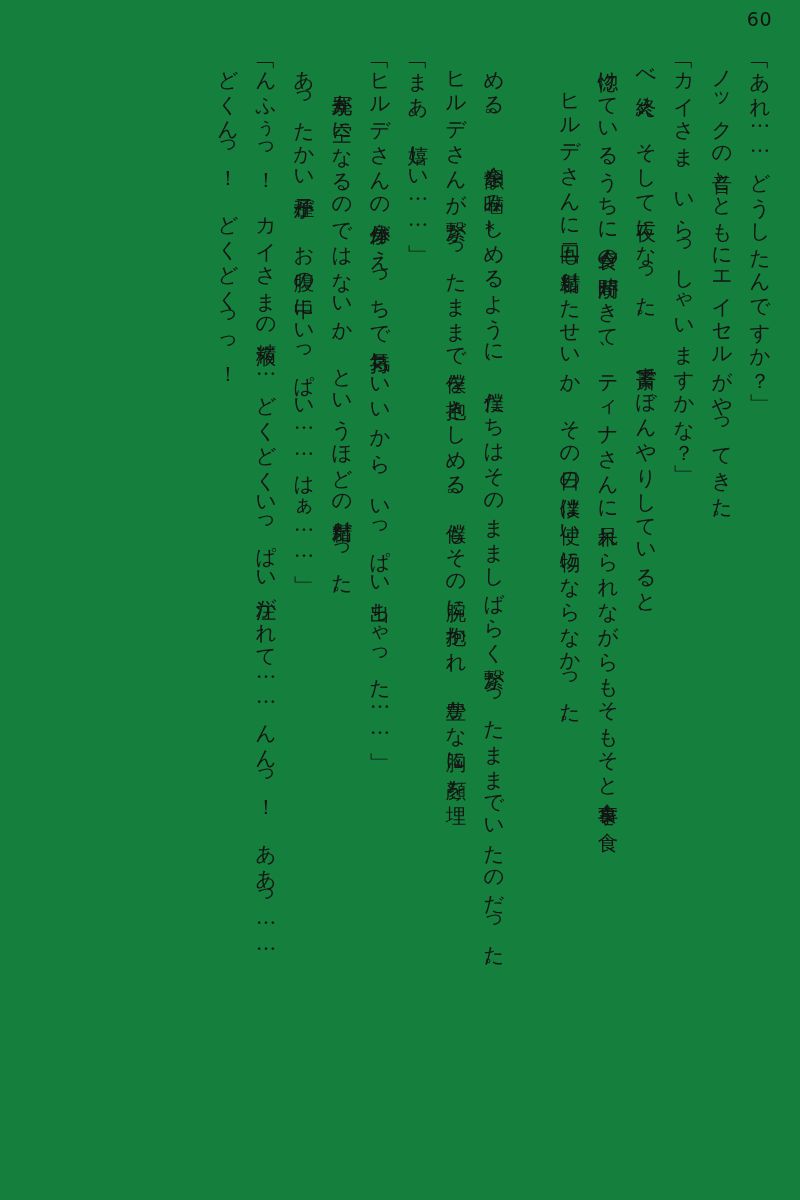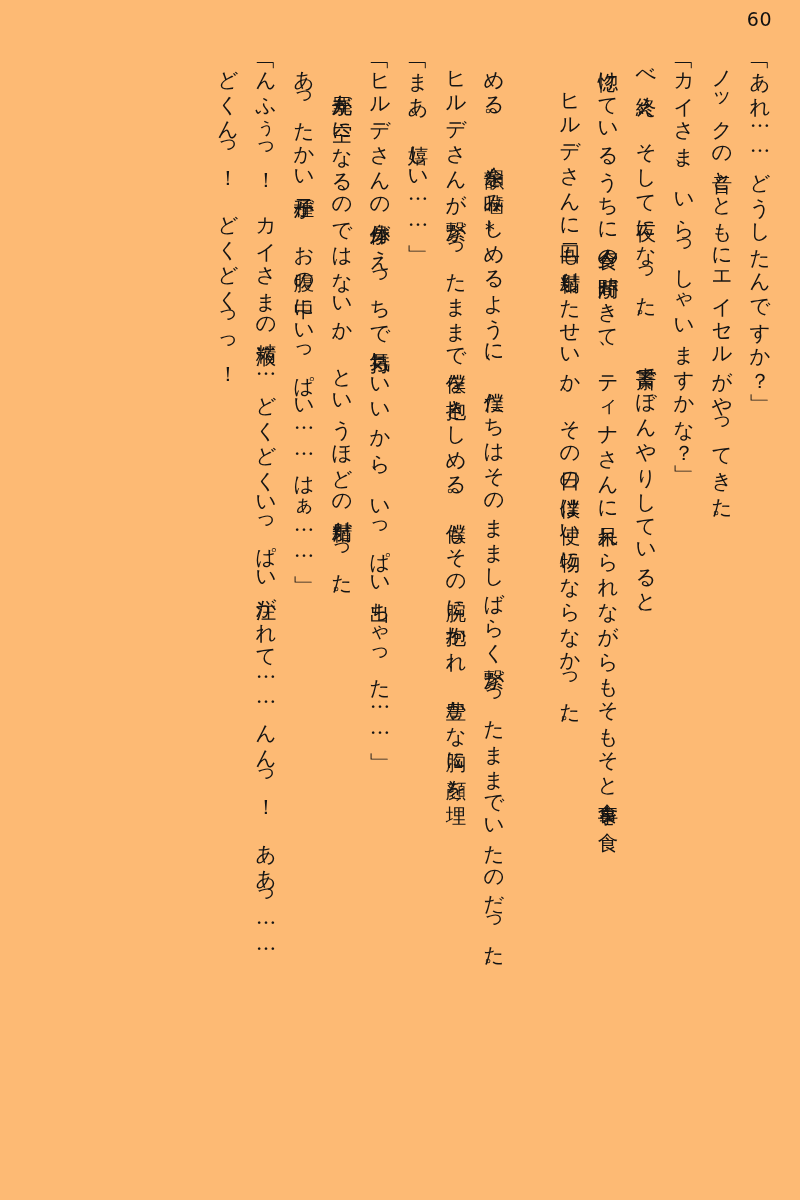--- a/index.html
+++ b/index.html
@@ -4,21 +4,21 @@
 <style>
   html, body {
     margin: 0;
     padding: 0;
     background: #ffffff;
   }
   .page {
     position: relative;
     width: 800px;
     height: 1200px;
-    background: #fdba74;
+    background: #15803d;
     overflow: hidden;
     font-family: "DejaVu Serif", "Liberation Serif", serif;
     color: #1a1a1a;
   }
   
   .page-number {
     position: absolute;
     top: 8px;
     right: 28px;
     font-size: 19px;

